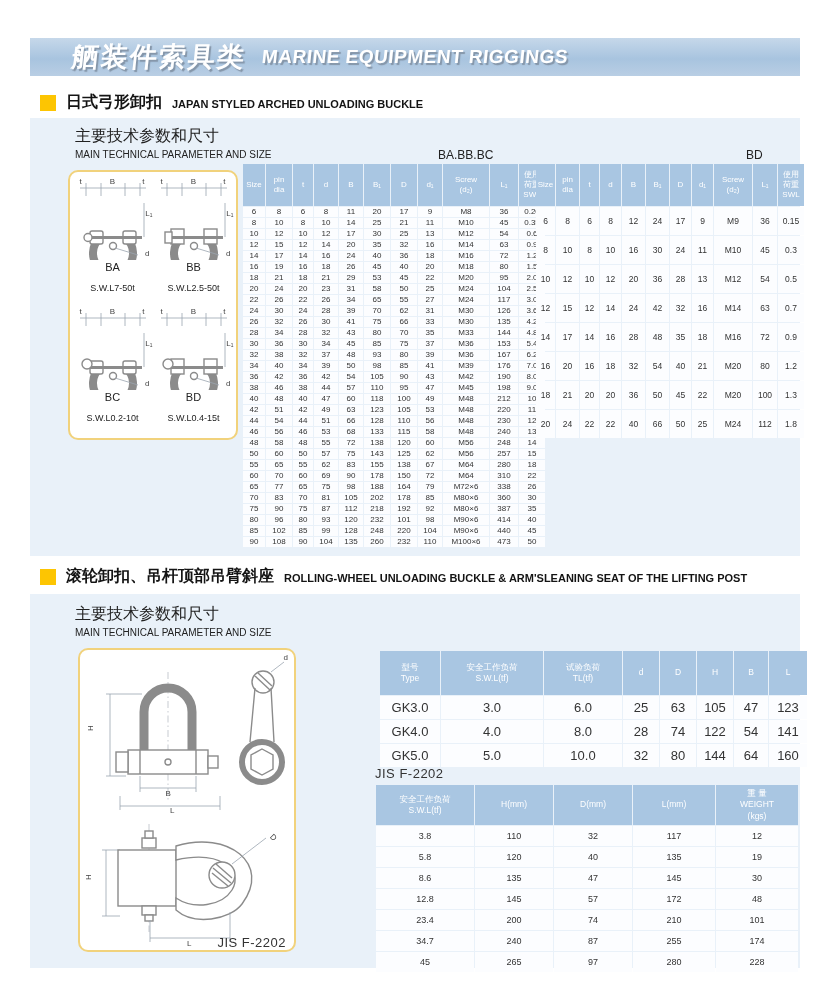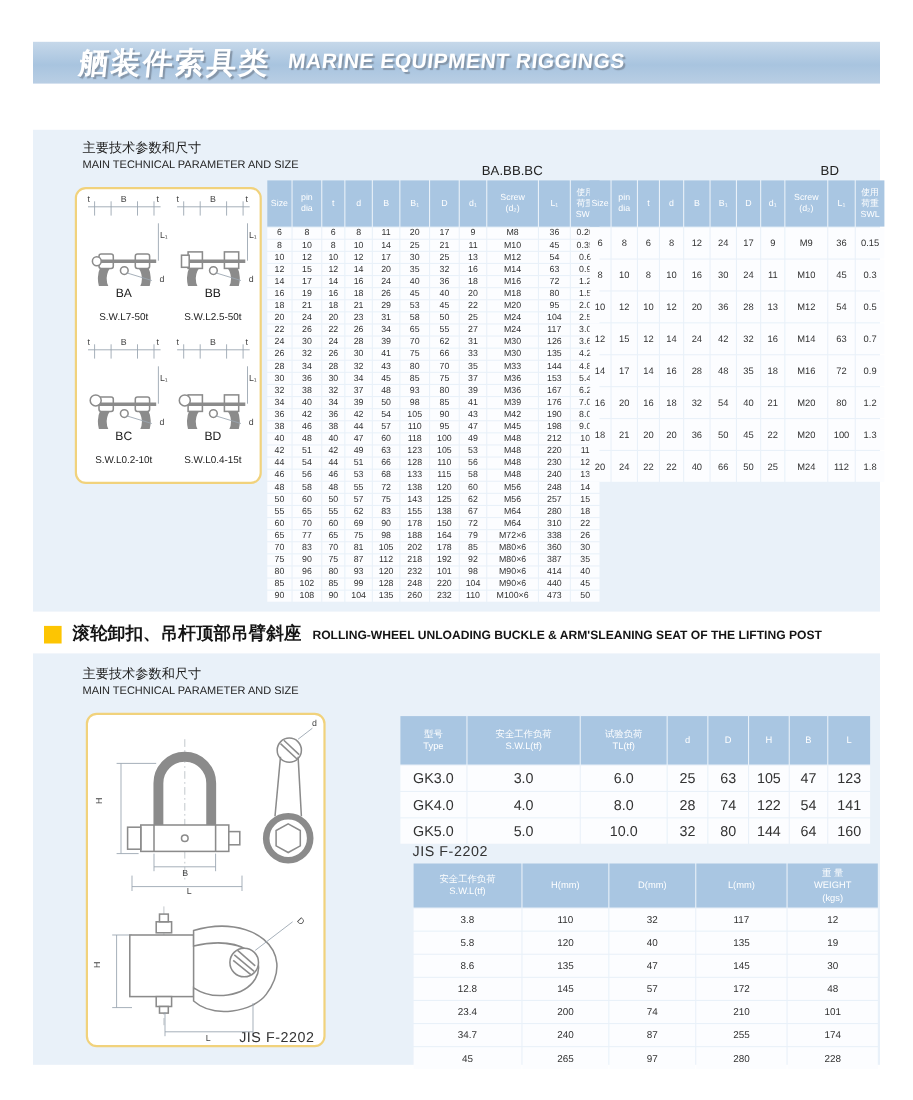--- a/index.html
+++ b/index.html
@@ -18,21 +18,21 @@
     text-shadow:2px 2px 1px #8495a8; letter-spacing:.5px; transform:skewX(-6deg); white-space:nowrap; }
 
   
   .sec-row { display:flex; align-items:center; gap:10px; white-space:nowrap; }
   .bullet { width:16px; height:16px; background:#fdc502; flex:0 0 auto; }
   .sec-zh { font-size:16px; font-weight:bold; color:#141414; }
   .sec-en { font-size:11px; font-weight:bold; color:#141414; padding-top:3px; }
 
   
   .panel { background:#e9f1f9; }
-  .param-zh { font-size:12px; color:#222; }
+  .param-zh { font-size:16px; color:#222; }
   .param-en { font-size:10px; color:#222; margin-top:2px; }
   .tcaption { font-size:12px; color:#222; }
 
   
   .diagbox { background:#fff; border:2px solid #f1d27c; border-radius:10px; }
   .diaggrid { display:grid; grid-template-columns:1fr 1fr; padding:4px 2px; row-gap:2px; }
   .diag-cell { text-align:center; position:relative; }
   .diag-draw { position:relative; width:78px; height:84px; margin:0 auto; }
   .dim { position:absolute; font-size:8px; color:#444; line-height:1; }
   .dim-t-left  { left:6px;  top:2px; }
@@ -86,20 +86,25 @@
 </head>
 <body>
 
 <div class="page">
 
   <div class="abs header-band">
     <span class="hb-zh">舾装件索具类</span>
     <span class="hb-en">MARINE EQUIPMENT RIGGINGS</span>
   </div>
 
+  <div class="abs sec-row" style="left:40px; top:92px;">
+    <span class="bullet"></span>
+    <span class="sec-zh">日式弓形卸扣</span>
+    <span class="sec-en">JAPAN STYLED ARCHED  UNLOADING BUCKLE</span>
+  </div>
 
   <div class="abs panel" style="left:30px; top:118px; width:770px; height:438px;">
 
     <div class="abs" style="left:45px; top:8px;">
       <div class="param-zh">主要技术参数和尺寸</div>
       <div class="param-en">MAIN TECHNICAL PARAMETER AND SIZE</div>
     </div>
 
     <div class="abs tcaption" style="left:408px; top:30px;">BA.BB.BC</div>
     <div class="abs tcaption" style="left:716px; top:30px;">BD</div>
@@ -866,21 +871,21 @@
           <line class="dimln" x1="70" y1="100" x2="70" y2="122"></line>
           <line class="dimln" x1="150" y1="92" x2="150" y2="122"></line>
         </svg>
         <span class="dim dimH3">H</span>
         <span class="dim dimL3">L</span>
         <span class="dim dimD3">D</span>
         <span class="jis-inbox">JIS F-2202</span>
       </div>
     </div>
 
-    <table class="abs t-gk" style="left:333px; top:56px;">
+    <table class="abs t-gk" style="left:349px; top:56px;">
       <colgroup>
         <col style="width:60px">
           <col style="width:102px">
           <col style="width:78px">
           <col style="width:36px">
         <col style="width:36px">
           <col style="width:36px">
           <col style="width:34px">
           <col style="width:38px">
       </colgroup>

